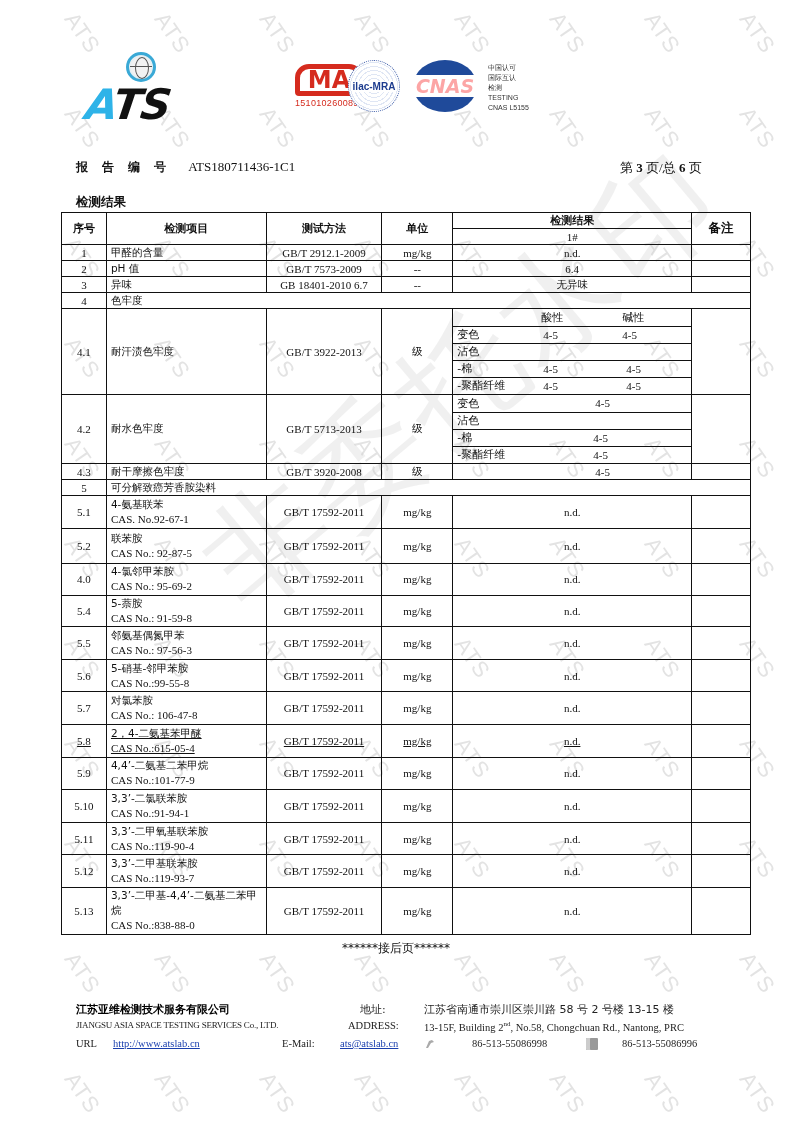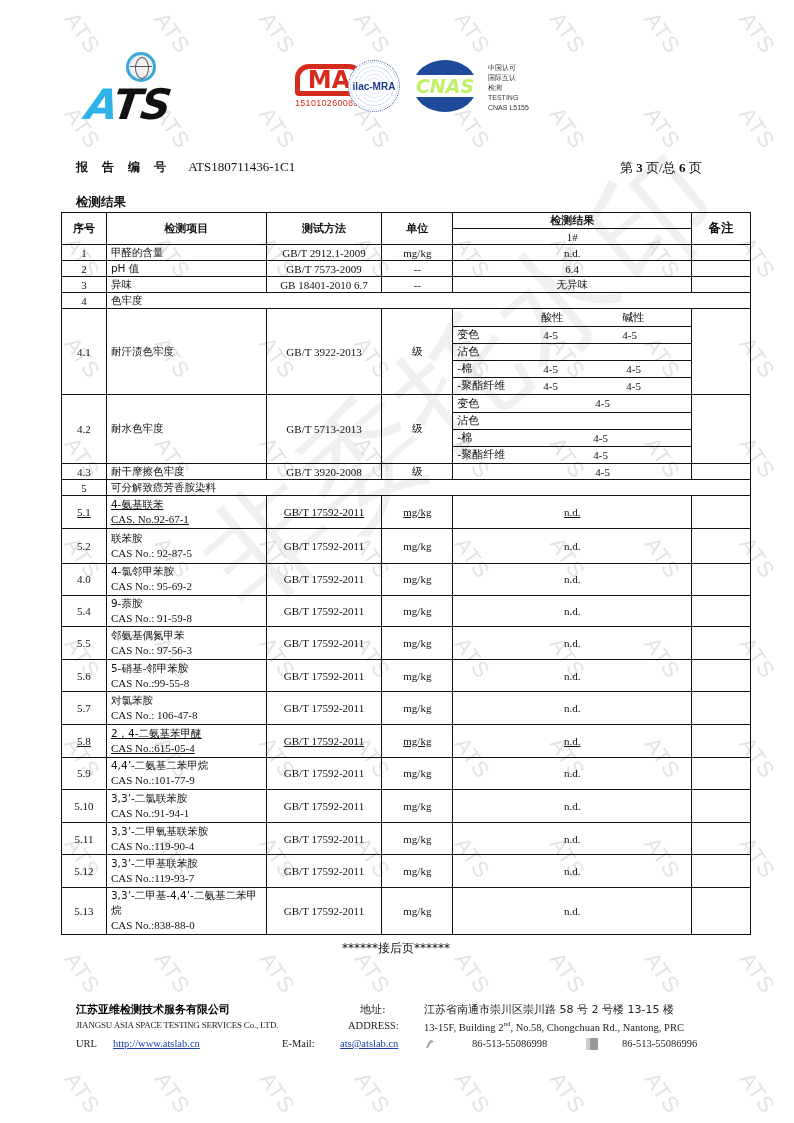--- a/index.html
+++ b/index.html
@@ -24,21 +24,21 @@
 
   .cma { position: absolute; left: 264px; top: 64px; width: 70px; height: 40px; margin-left: 31px; }
   .cma .box { width: 68px; height: 32px; border: 5px solid #d52b1e; border-radius: 14px 14px 4px 4px; color: #d52b1e; font-family: "DejaVu Sans", sans-serif; font-weight: bold; font-size: 24px; text-align: center; line-height: 22px; }
   .cma .num { font-family: "Liberation Sans", sans-serif; font-size: 9px; color: #d52b1e; margin-top: 2px; letter-spacing: 0.3px; }
 
   .ilac { position: absolute; left: 348px; top: 60px; width: 52px; height: 52px; border-radius: 50%; border: 1px dotted #3a5aa8; background: repeating-radial-gradient(circle, #fff 0 3px, #dfe6f4 3px 4px); display: flex; align-items: center; justify-content: center; }
   .ilac span { background: #fff; color: #1d3c8f; font-family: "Liberation Sans", sans-serif; font-weight: bold; font-size: 10px; padding: 0 1px; }
 
   .cnas { position: absolute; left: 413px; top: 60px; width: 64px; height: 52px; border-radius: 50%; background: #1f4a9a; display: flex; align-items: center; justify-content: center; }
   .cnas::before { content: ""; position: absolute; left: -3px; top: 15px; width: 70px; height: 22px; background: #fff; }
-  .cnas span { position: relative; color: #bef264; font-family: "DejaVu Sans", sans-serif; font-weight: bold; font-style: italic; font-size: 19px; }
+  .cnas span { position: relative; color: #fca5a5; font-family: "DejaVu Sans", sans-serif; font-weight: bold; font-style: italic; font-size: 19px; }
 
   .cnas-text { position: absolute; left: 488px; top: 63px; font-family: "Liberation Sans", sans-serif; font-size: 7px; line-height: 10px; color: #333; }
 
   .doc-title { position: absolute; left: 318px; top: 120px; font-size: 28px; font-weight: bold; letter-spacing: 16px; font-family: "DejaVu Serif", serif; }
 
   .report-no { position: absolute; left: 76px; top: 159px; font-size: 13px; }
   .report-no .lbl { font-weight: bold; letter-spacing: 14px; font-family: "DejaVu Sans", sans-serif; font-size: 12px; }
   .report-no .val { font-family: "Liberation Serif", serif; font-size: 13px; margin-left: 4px; }
   .page-no { position: absolute; left: 620px; top: 159px; font-size: 13px; font-family: "Liberation Serif", serif; }
   .page-no b { font-weight: bold; }
@@ -348,21 +348,21 @@
         <td class="c cjk">级</td>
         <td style="padding-left:142px">4-5</td>
         <td></td>
       </tr>
 
       <tr class="h16">
         <td class="c">5</td>
         <td colspan="5" class="l cjk">可分解致癌芳香胺染料</td>
       </tr>
 
-    <tr style="height: 32.6px; text-decoration: underline;">
+    <tr style="height: 32.6px;">
           <td class="c">5.1</td>
           <td class="l two-line">
             <div class="cjk">4-氨基联苯</div>
             <div>CAS. No.92-67-1</div>
           </td>
           <td class="c">GB/T 17592-2011</td>
           <td class="c">mg/kg</td>
           <td class="c">n.d.</td>
           <td></td>
         </tr>
@@ -384,21 +384,21 @@
             <div>CAS No.: 95-69-2</div>
           </td>
           <td class="c">GB/T 17592-2011</td>
           <td class="c">mg/kg</td>
           <td class="c">n.d.</td>
           <td></td>
         </tr>
         <tr style="height: 30px;">
           <td class="c">5.4</td>
           <td class="l two-line">
-            <div class="cjk">9-萘胺</div>
+            <div class="cjk">5-萘胺</div>
             <div>CAS No.: 91-59-8</div>
           </td>
           <td class="c">GB/T 17592-2011</td>
           <td class="c">mg/kg</td>
           <td class="c">n.d.</td>
           <td></td>
         </tr>
         <tr style="height: 32.6px;">
           <td class="c">5.5</td>
           <td class="l two-line">

